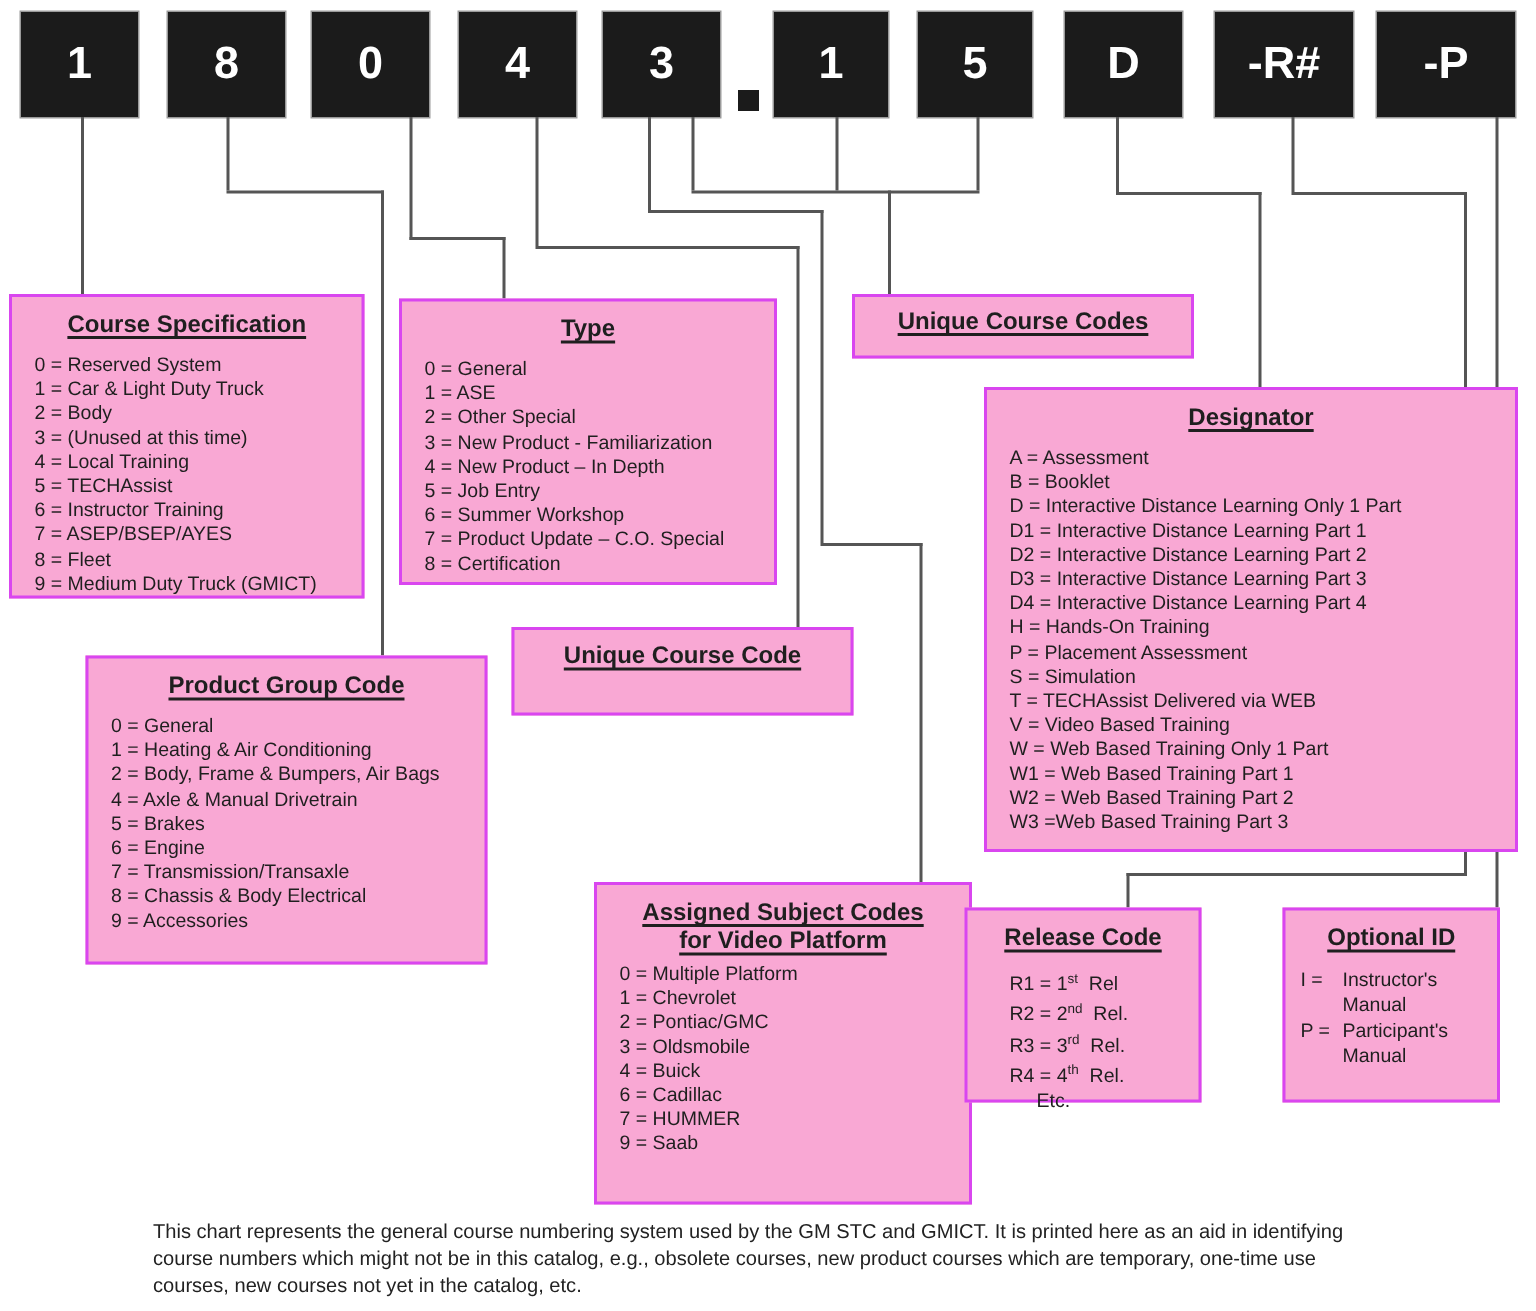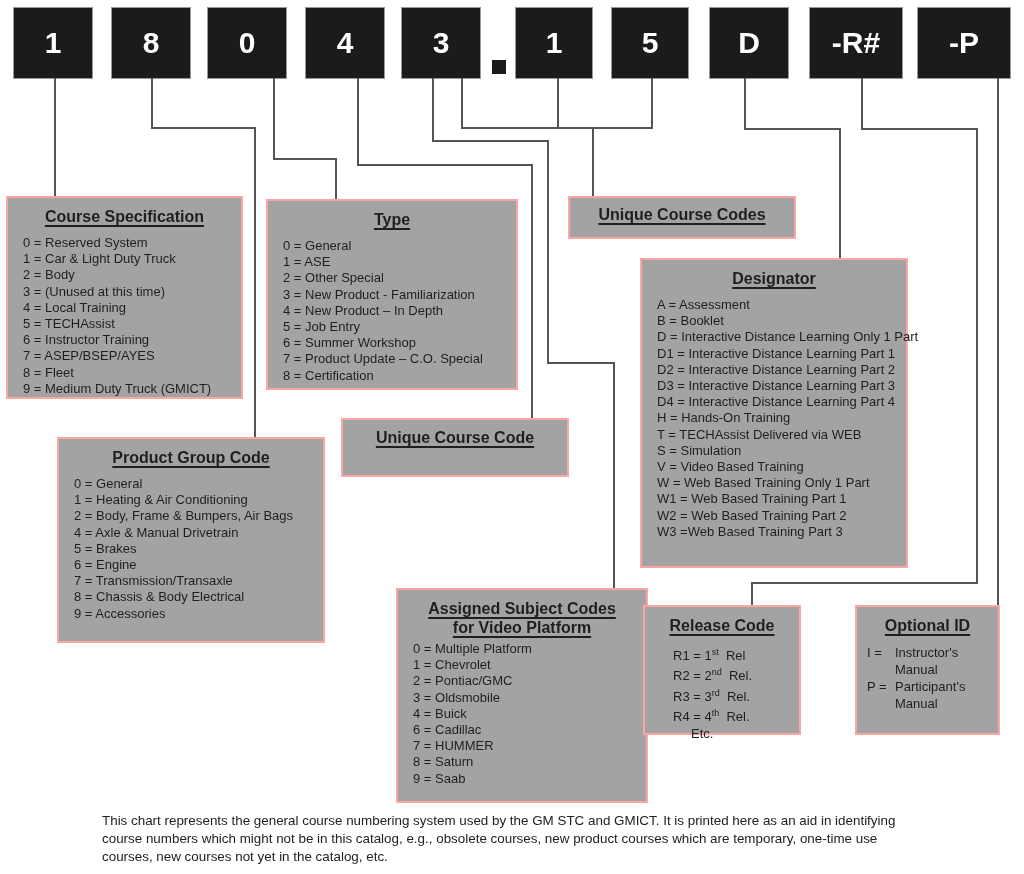--- a/index.html
+++ b/index.html
@@ -12,21 +12,21 @@
     display:flex;align-items:center;justify-content:center;
     font-weight:bold;font-size:30px;letter-spacing:0px;
     box-shadow:0 0 0 1px #9a9a9a;
   }
   .dot{
     position:absolute;left:492px;top:60px;width:14px;height:14px;background:#1b1b1b;
     font-size:0;
   }
   .line{position:absolute;background:#555555;}
   .panel{
-    position:absolute;background:#a3a3a3;border:2px solid #fca5a5;box-sizing:border-box;
+    position:absolute;background:#f9a8d4;border:2px solid #d946ef;box-sizing:border-box;
     font-size:13px;line-height:16.2px;
   }
   .panel-title{
     text-align:center;font-weight:bold;font-size:16px;line-height:19px;
     margin-top:9px;margin-bottom:9px;
     text-decoration:underline;text-decoration-thickness:2px;text-underline-offset:3px;
   }
   .panel-title.two-line{margin-bottom:4px;}
   .panel-title .tl2{display:block;}
   .plist{padding:0 8px 0 15px;}
@@ -125,33 +125,34 @@
         <div class="li">6 = Summer Workshop</div>
         <div class="li">7 = Product Update – C.O. Special</div>
         <div class="li">8 = Certification</div>
       </div>
   </div>
 
   <div class="panel" style="left:568px;top:196px;width:228px;height:43px">
     <div class="panel-title" style="margin-top:7px">Unique Course Codes</div>
   </div>
 
-  <div class="panel" style="left:640px;top:258px;width:268px;height:310px">
+  <div class="panel" style="left:656px;top:258px;width:356px;height:310px">
     <div class="panel-title">Designator</div>
     <div class="plist">
         <div class="li">A = Assessment</div>
         <div class="li">B = Booklet</div>
         <div class="li">D = Interactive Distance Learning Only 1 Part</div>
         <div class="li">D1 = Interactive Distance Learning Part 1</div>
         <div class="li">D2 = Interactive Distance Learning Part 2</div>
         <div class="li">D3 = Interactive Distance Learning Part 3</div>
         <div class="li">D4 = Interactive Distance Learning Part 4</div>
         <div class="li">H = Hands-On Training</div>
+        <div class="li">P = Placement Assessment</div>
+        <div class="li">S = Simulation</div>
         <div class="li">T = TECHAssist Delivered via WEB</div>
-        <div class="li">S = Simulation</div>
         <div class="li">V = Video Based Training</div>
         <div class="li">W = Web Based Training Only 1 Part</div>
         <div class="li">W1 = Web Based Training Part 1</div>
         <div class="li">W2 = Web Based Training Part 2</div>
         <div class="li">W3 =Web Based Training Part 3</div>
       </div>
   </div>
 
   <div class="panel" style="left:57px;top:437px;width:268px;height:206px">
     <div class="panel-title">Product Group Code</div>
@@ -178,21 +179,20 @@
       <span class="tl2">for Video Platform</span>
     </div>
     <div class="plist">
         <div class="li">0 = Multiple Platform</div>
         <div class="li">1 = Chevrolet</div>
         <div class="li">2 = Pontiac/GMC</div>
         <div class="li">3 = Oldsmobile</div>
         <div class="li">4 = Buick</div>
         <div class="li">6 = Cadillac</div>
         <div class="li">7 = HUMMER</div>
-        <div class="li">8 = Saturn</div>
         <div class="li">9 = Saab</div>
       </div>
   </div>
 
   <div class="panel" style="left:643px;top:605px;width:158px;height:130px">
     <div class="panel-title">Release Code</div>
     <div class="rel-list">
         <div class="li rel-li">R1 = 1<sup>st</sup>&nbsp;&nbsp;Rel</div>
         <div class="li rel-li">R2 = 2<sup>nd</sup>&nbsp;&nbsp;Rel.</div>
         <div class="li rel-li">R3 = 3<sup>rd</sup>&nbsp;&nbsp;Rel.</div>

